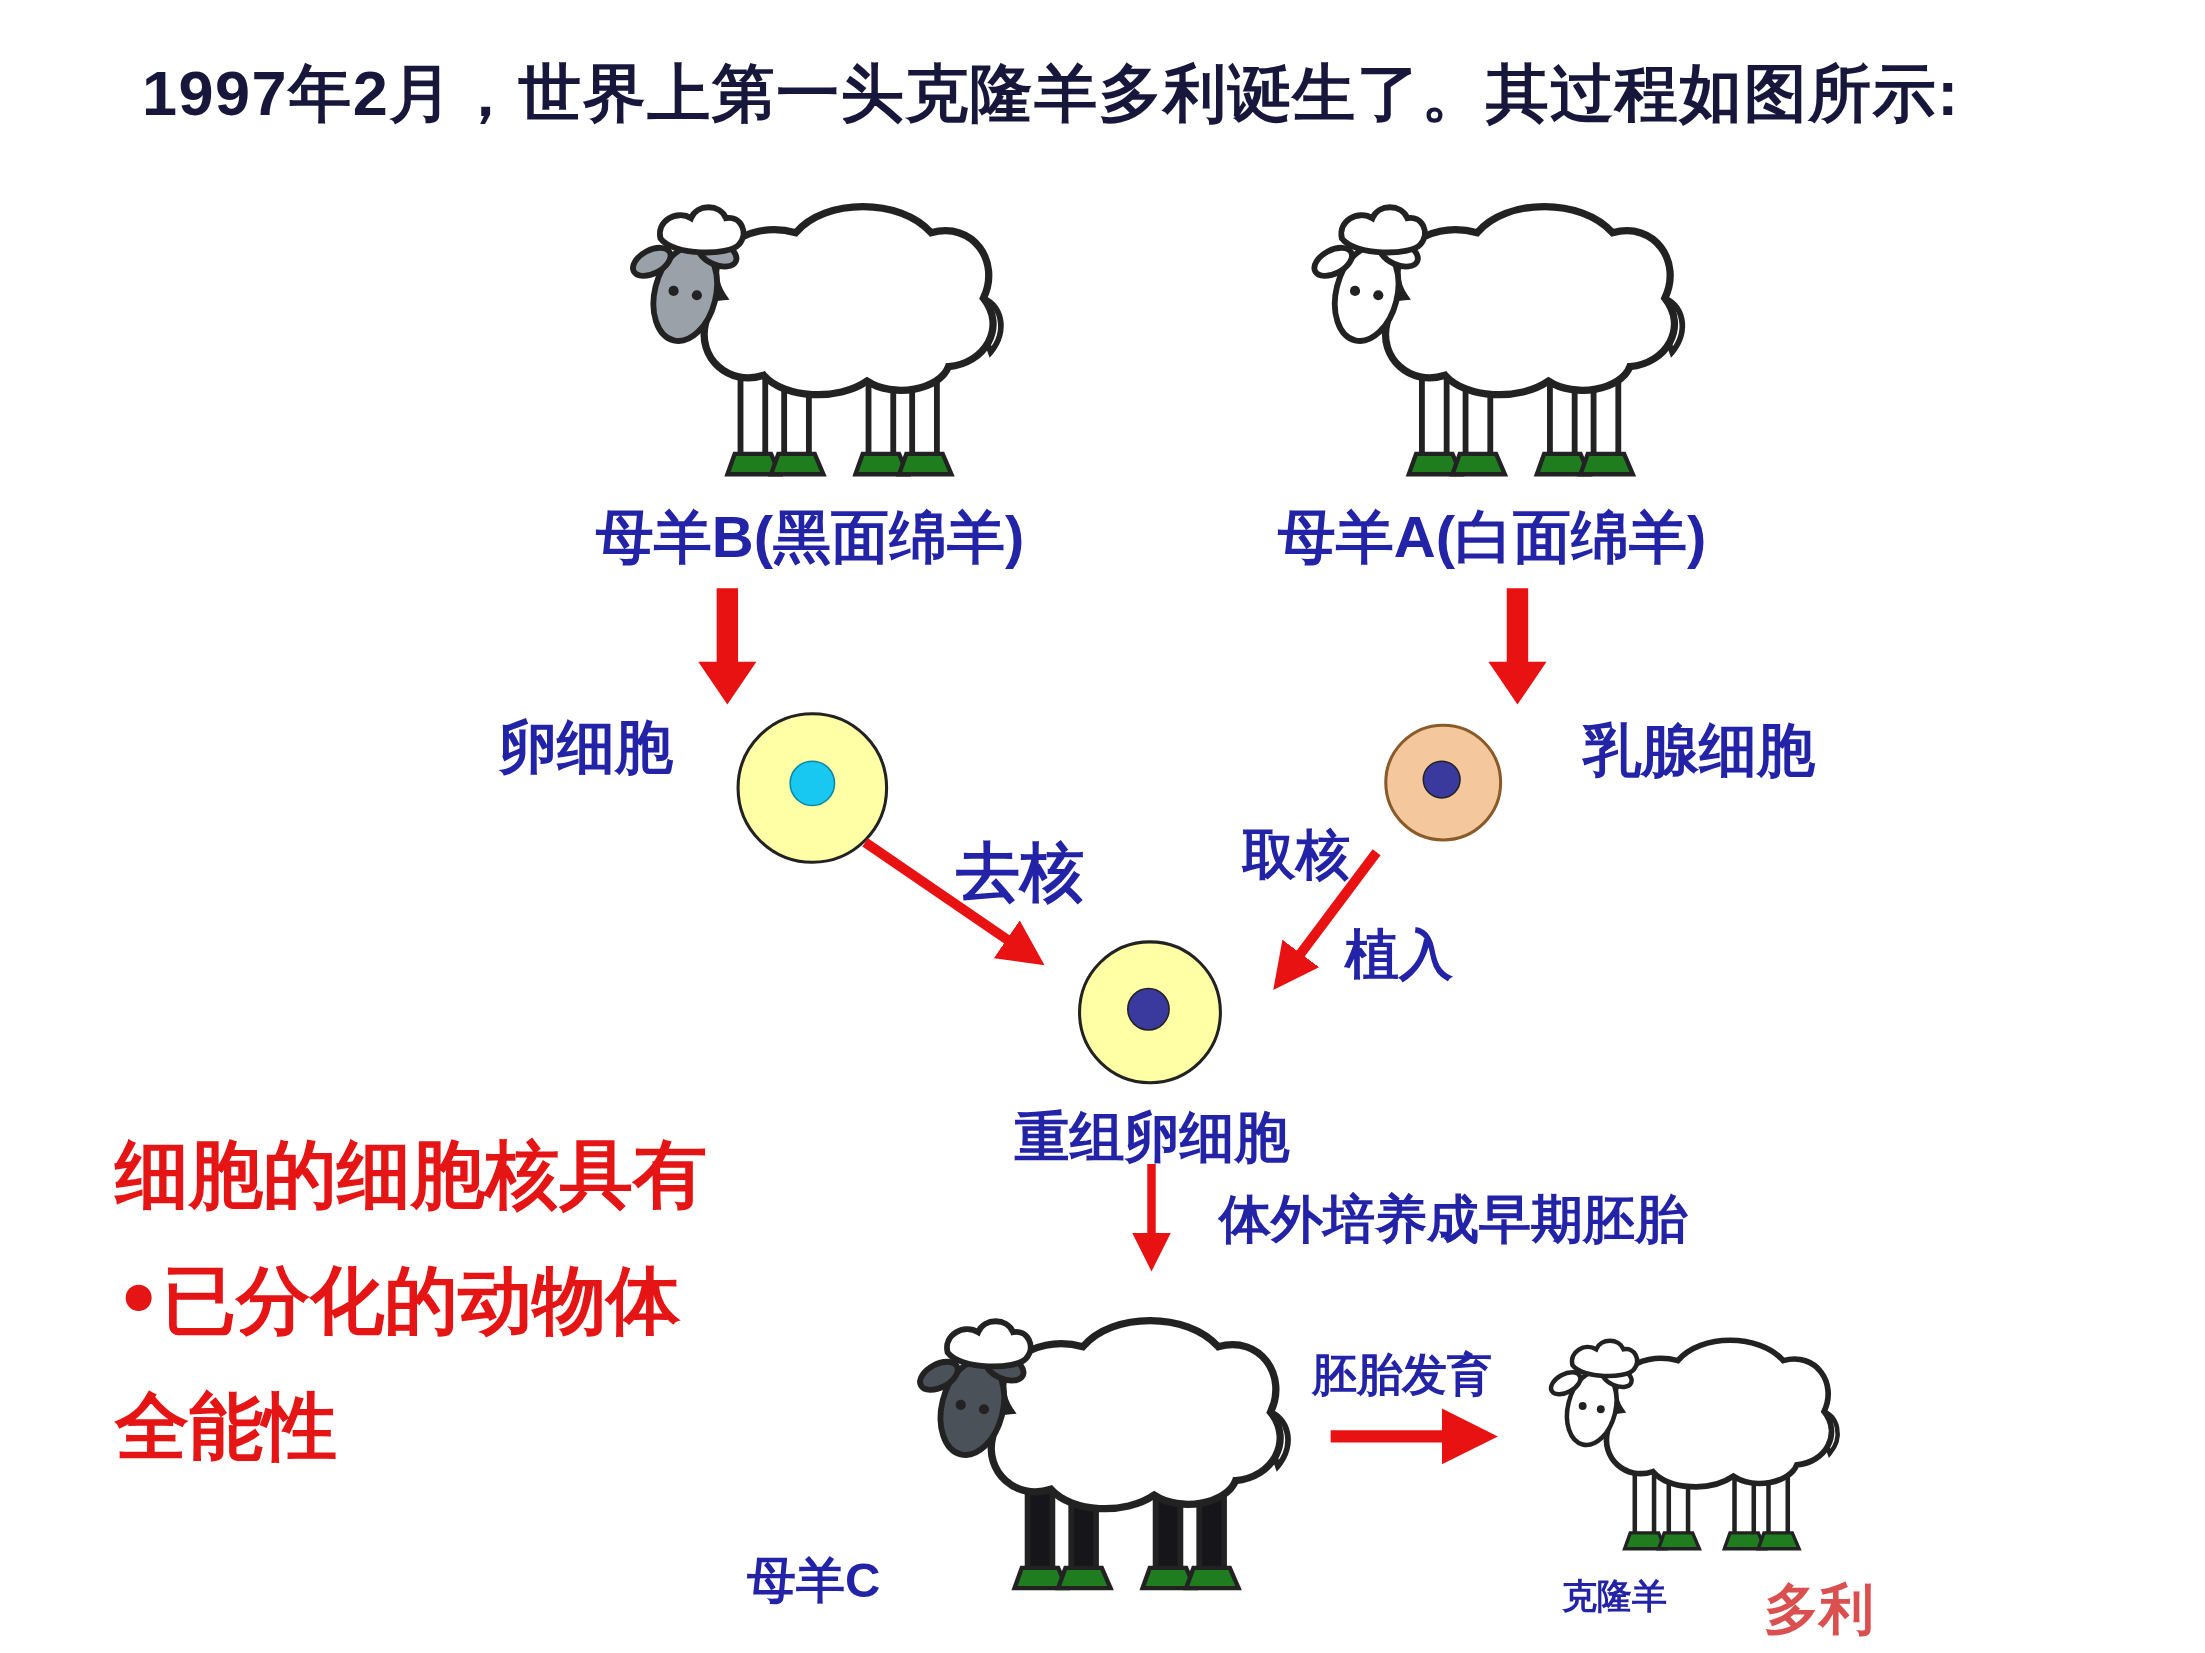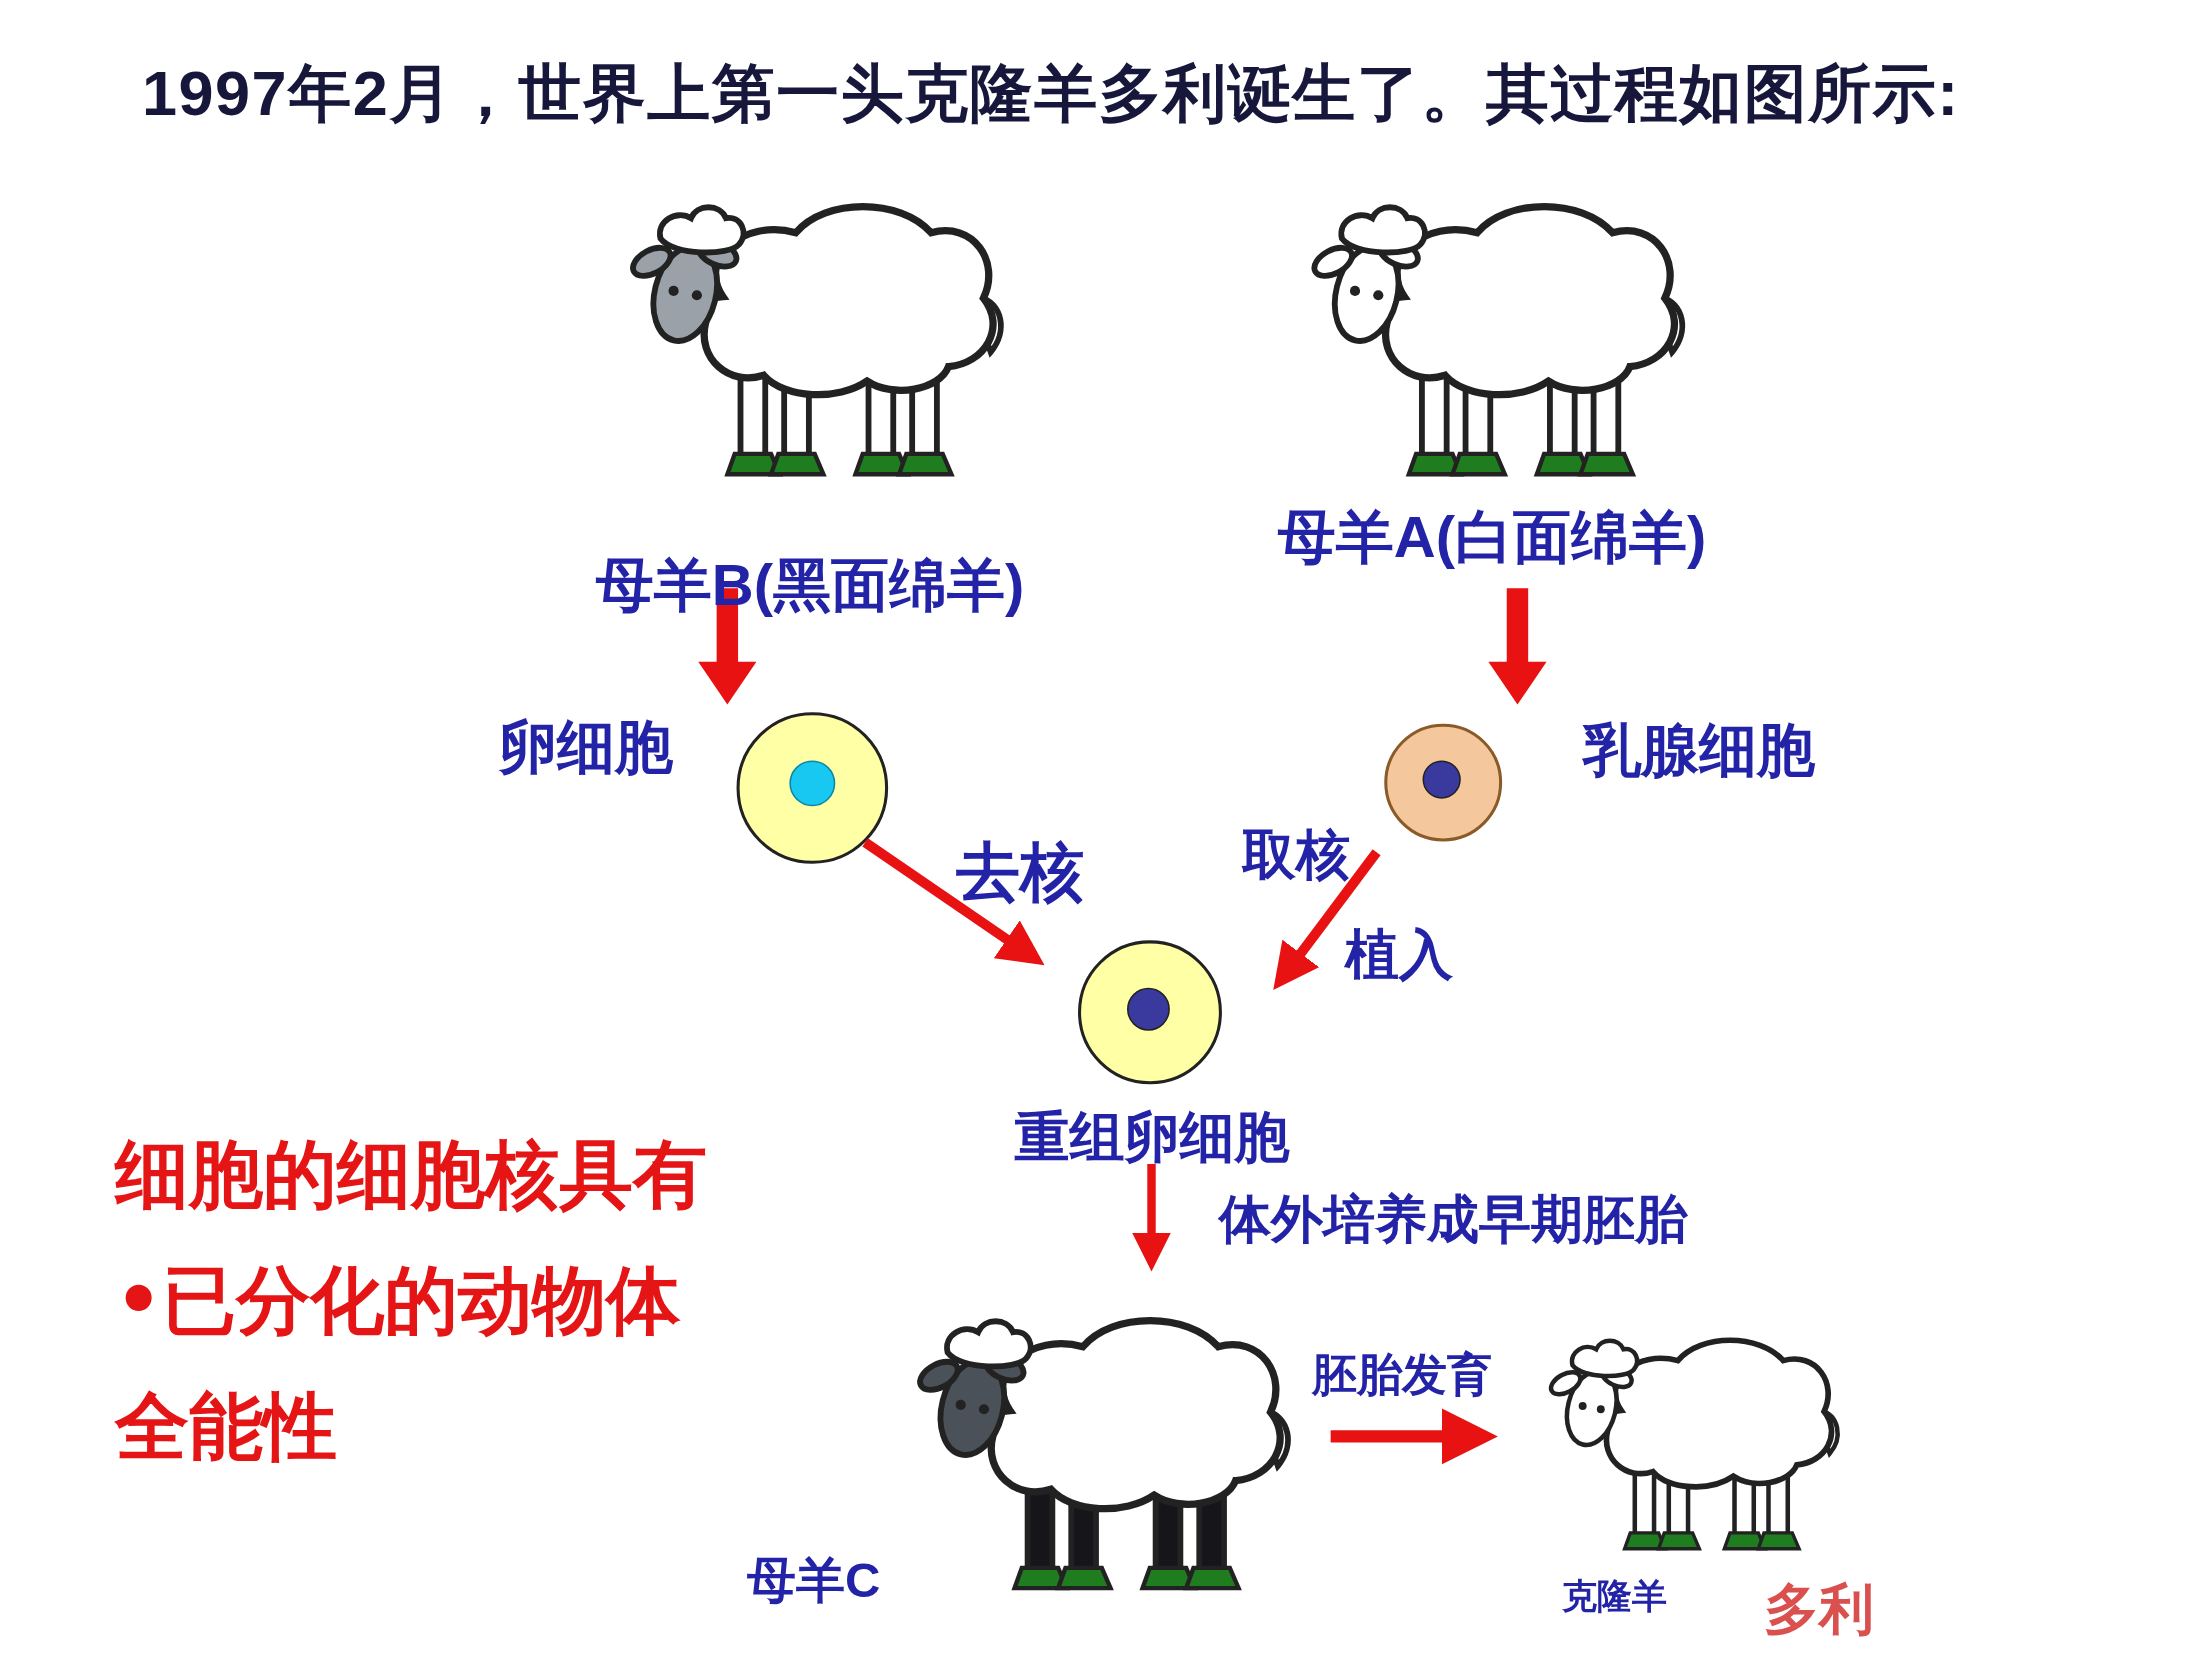--- a/index.html
+++ b/index.html
@@ -82,21 +82,21 @@
       <circle cx="1502" cy="1322" r="92" fill="#ffffa6" stroke="#222222" stroke-width="4"></circle>
       <circle cx="1500" cy="1318" r="27" fill="#3a3a9e" stroke="#222222" stroke-width="2"></circle>
     </g>
 
     <line x1="1130" y1="1100" x2="1352" y2="1252" stroke="#e81212" stroke-width="13" marker-end="url(#ah)"></line>
     <line x1="1798" y1="1113" x2="1672" y2="1281" stroke="#e81212" stroke-width="13" marker-end="url(#ah)"></line>
     <line x1="1504" y1="1520" x2="1504" y2="1648" stroke="#e81212" stroke-width="11" marker-end="url(#ah)"></line>
     <line x1="1738" y1="1876" x2="1938" y2="1876" stroke="#e81212" stroke-width="16" marker-end="url(#ah)"></line>
   </svg>
 
-  <div class="lbl c" style="left:810px;top:499px;font-size:58px;margin-top:48px;">母羊B(黑面绵羊)</div>
+  <div class="lbl c" style="left:810px;top:499px;font-size:58px;">母羊B(黑面绵羊)</div>
   <div class="lbl c" style="left:1492px;top:499px;font-size:58px;">母羊A(白面绵羊)</div>
   <div class="lbl" style="left:499px;top:709px;font-size:58px;">卵细胞</div>
   <div class="lbl" style="left:1551px;top:712px;font-size:58px;margin-left:32px;">乳腺细胞</div>
   <div class="lbl" style="left:956px;top:829px;font-size:64px;">去核</div>
   <div class="lbl" style="left:1242px;top:819px;font-size:54px;">取核</div>
   <div class="lbl" style="left:1345px;top:919px;font-size:54px;">植入</div>
   <div class="lbl c" style="left:1152px;top:1101px;font-size:55px;">重组卵细胞</div>
   <div class="lbl" style="left:1219px;top:1185px;font-size:52px;">体外培养成早期胚胎</div>
   <div class="lbl" style="left:747px;top:1548px;font-size:49px;">母羊C</div>
   <div class="lbl" style="left:1312px;top:1345px;font-size:45px;">胚胎发育</div>

